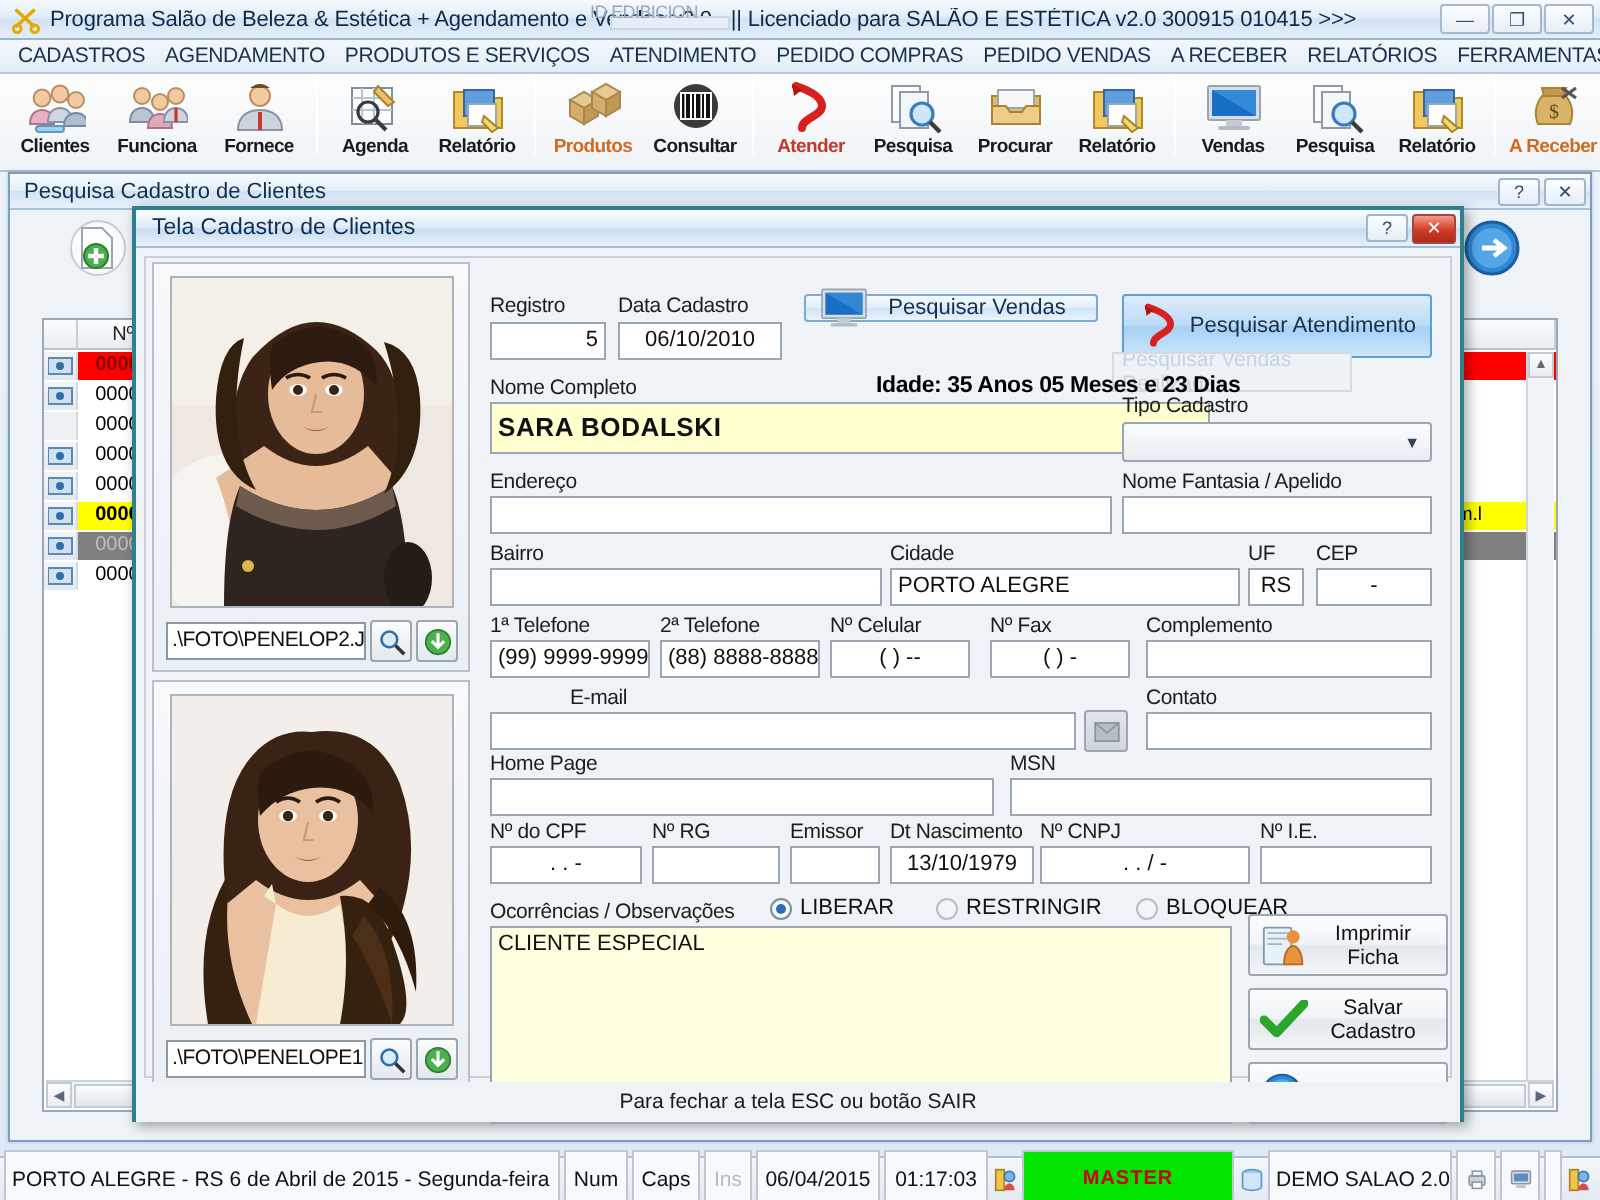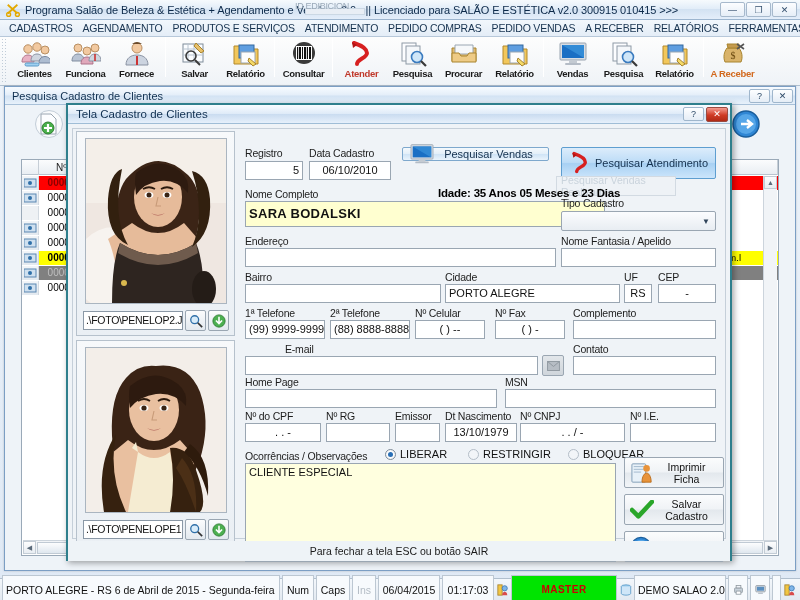--- a/index.html
+++ b/index.html
@@ -354,37 +354,50 @@
       <div class="tb-item">
         <div class="tb-ico">
           <svg width="30" height="28" viewBox="0 0 30 28">
             <rect x="3" y="4" width="20" height="18" fill="#fbfdff" stroke="#7f8c9a"></rect>
             <path d="M3 9h20M8 4v18M14 4v18M3 15h20" stroke="#b9c4d0"></path>
             <circle cx="11" cy="16" r="5" fill="none" stroke="#3a3a3a" stroke-width="1.6"></circle>
             <path d="M15 20l5 5" stroke="#3a3a3a" stroke-width="2"></path>
             <path d="M16 3l8 8-3 2-7-7z" fill="#e8c06a" stroke="#a8842f"></path>
           </svg>
         </div>
-        <div class="tb-lbl">Salvar</div>
+        <div class="tb-lbl">Agenda</div>
       </div>
       <div class="tb-item">
         <div class="tb-ico">
           <svg width="30" height="28" viewBox="0 0 30 28">
             <path d="M3 6h9l2 3h13v15H3z" fill="#f2c75b" stroke="#b3892a"></path>
             <rect x="8" y="5" width="15" height="13" fill="#5f9ee0" stroke="#35689f"></rect>
             <rect x="10" y="12" width="14" height="11" fill="#fdfdfd" stroke="#9aa6b2"></rect>
             <path d="M18 18l7 6-3 2-5-5z" fill="#f4d966" stroke="#a8842f"></path>
           </svg>
         </div>
         <div class="tb-lbl">Relatório</div>
       </div>
     </div>
     <div class="tb-sep"></div>
 
     <div class="tb-group">
+      <div class="tb-item">
+        <div class="tb-ico">
+          <svg width="30" height="28" viewBox="0 0 30 28">
+            <path d="M3 10l7-4 7 4-7 4z" fill="#e8c98e" stroke="#a8884f"></path>
+            <path d="M3 10v8l7 4v-8z" fill="#d4ae6a" stroke="#a8884f"></path>
+            <path d="M17 10v8l-7 4v-8z" fill="#c09a55" stroke="#a8884f"></path>
+            <path d="M14 6l7-4 7 4-7 4z" fill="#e8c98e" stroke="#a8884f"></path>
+            <path d="M14 6v8l7 4V10z" fill="#d4ae6a" stroke="#a8884f"></path>
+            <path d="M28 6v8l-7 4v-8z" fill="#c09a55" stroke="#a8884f"></path>
+          </svg>
+        </div>
+        <div class="tb-lbl lbl-orange">Produtos</div>
+      </div>
       <div class="tb-item">
         <div class="tb-ico">
           <svg width="30" height="28" viewBox="0 0 30 28">
             <circle cx="15" cy="13" r="11" fill="#3a3a3a"></circle>
             <rect x="7" y="6" width="16" height="14" fill="#ffffff"></rect>
             <g fill="#111">
               <rect x="8" y="7" width="1.2" height="12"></rect>
                 <rect x="10" y="7" width="2" height="12"></rect>
               <rect x="13" y="7" width="1" height="12"></rect>
                 <rect x="15" y="7" width="2.2" height="12"></rect>

